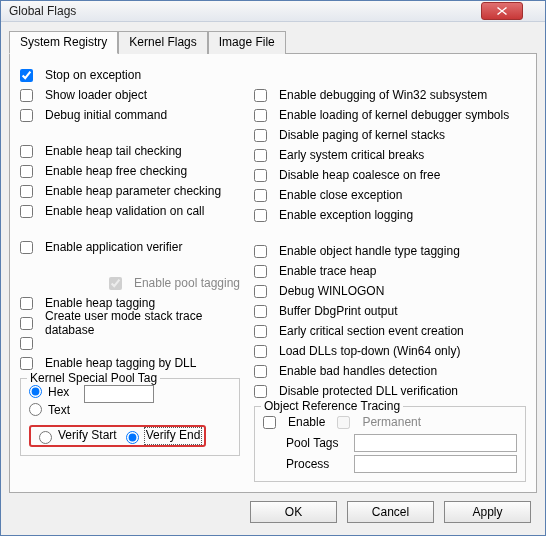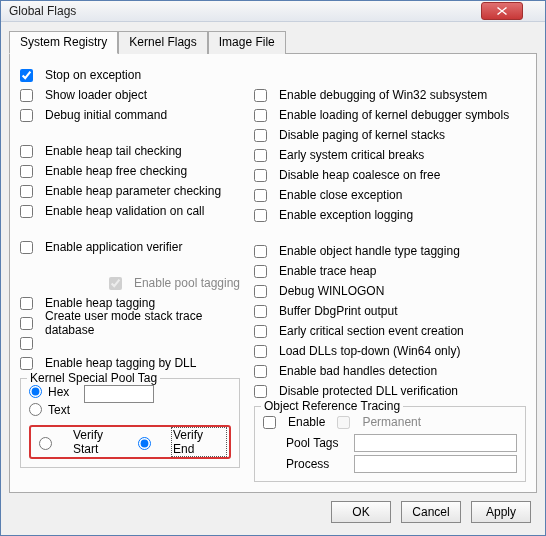--- a/index.html
+++ b/index.html
@@ -126,21 +126,21 @@
 .verify-row {
   display: flex;
   align-items: center;
   gap: 4px;
   border: 2px solid #d73434;
   border-radius: 3px;
   padding: 1px 3px;
   margin-top: 4px;
   width: fit-content;
 }
-.verify-row label { display: flex; align-items: center; gap: 18px; }
+.verify-row label { display: flex; gap: 3px; }
 .dotted { outline: 1px dotted #555; outline-offset: 0; padding: 0 1px; }
 .ort-row {
   display: flex;
   align-items: center;
   gap: 6px;
   margin-top: 3px;
 }
 .ort-row .lbl { width: 62px; margin-left: 23px; }
 .ort-row input[type=text] {
   flex: 1;
@@ -155,21 +155,21 @@
   border: 1px solid #888;
   margin-left: 6px;
 }
 .buttons {
   display: flex;
   justify-content: flex-end;
   gap: 10px;
   padding: 8px 6px 4px;
 }
 .btn {
-  width: 60px;
+  width: 87px;
   height: 22px;
   border: 1px solid #888;
   background: linear-gradient(to bottom, #fdfdfd, #e6e6e6);
   cursor: pointer;
   font-size: 12px;
 }
 </style>
 </head>
 <body>
 

